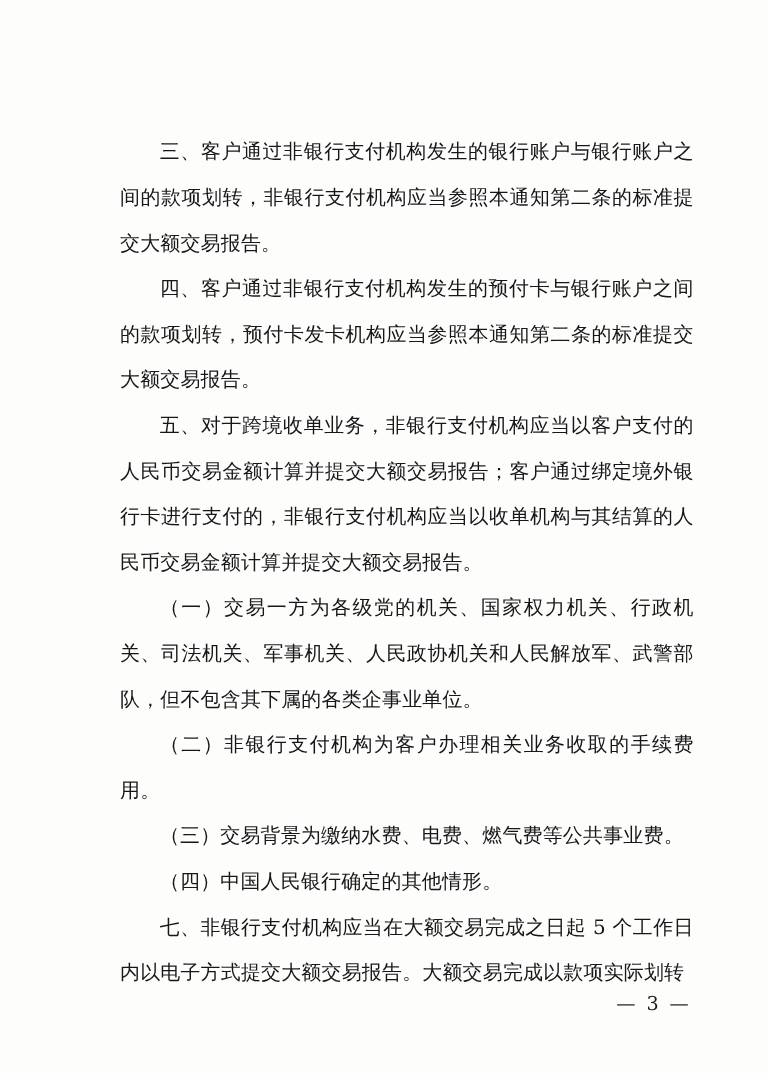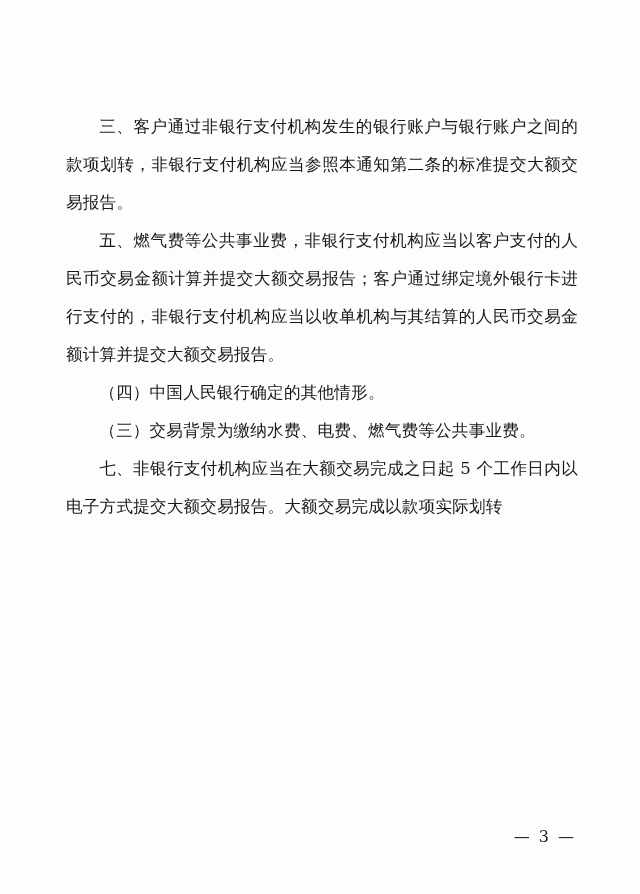--- a/index.html
+++ b/index.html
@@ -13,21 +13,21 @@
     font-family: "DejaVu Serif", "Liberation Serif", serif;
     color: #000000;
     overflow: hidden;
   }
   .page {
     position: relative;
     width: 640px;
     height: 894px;
     background: #fdfdfb;
     box-sizing: border-box;
-    padding: 108px 62px 0 66px;
+    padding: 108px 62px 0 100px;
   }
   .doc-body {
     font-size: 16.6px;
     line-height: 38px;
     letter-spacing: 0.2px;
     text-align: justify;
     text-justify: inter-ideograph;
     color: #17171a;
   }
   .para {
@@ -44,19 +44,22 @@
     letter-spacing: 2px;
     color: #1b1b1d;
   }
 </style>
 </head>
 <body>
 
 <div class="page">
   <div class="doc-body">
     <p class="para">三、客户通过非银行支付机构发生的银行账户与银行账户之间的款项划转，非银行支付机构应当参照本通知第二条的标准提交大额交易报告。</p>
-    <p class="para">五、燃气费等公共事业费，非银行支付机构应当以客户支付的人民币交易金额计算并提交大额交易报告；客户通过绑定境外银行卡进行支付的，非银行支付机构应当以收单机构与其结算的人民币交易金额计算并提交大额交易报告。</p>
+    <p class="para">四、客户通过非银行支付机构发生的预付卡与银行账户之间的款项划转，预付卡发卡机构应当参照本通知第二条的标准提交大额交易报告。</p>
+    <p class="para">五、对于跨境收单业务，非银行支付机构应当以客户支付的人民币交易金额计算并提交大额交易报告；客户通过绑定境外银行卡进行支付的，非银行支付机构应当以收单机构与其结算的人民币交易金额计算并提交大额交易报告。</p>
+    <p class="para">（一）交易一方为各级党的机关、国家权力机关、行政机关、司法机关、军事机关、人民政协机关和人民解放军、武警部队，但不包含其下属的各类企事业单位。</p>
+    <p class="para">（二）非银行支付机构为客户办理相关业务收取的手续费用。</p>
+    <p class="para">（三）交易背景为缴纳水费、电费、燃气费等公共事业费。</p>
     <p class="para">（四）中国人民银行确定的其他情形。</p>
-    <p class="para">（三）交易背景为缴纳水费、电费、燃气费等公共事业费。</p>
     <p class="para">七、非银行支付机构应当在大额交易完成之日起 5 个工作日内以电子方式提交大额交易报告。大额交易完成以款项实际划转</p>
   </div>
   <div class="footer">— 3 —</div>
 </div>
 
 </body></html>

